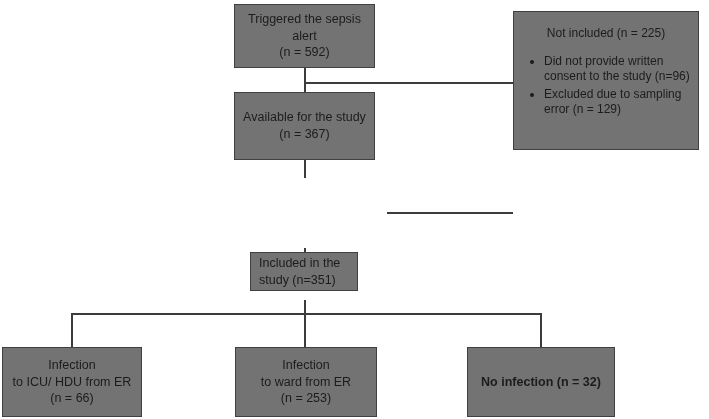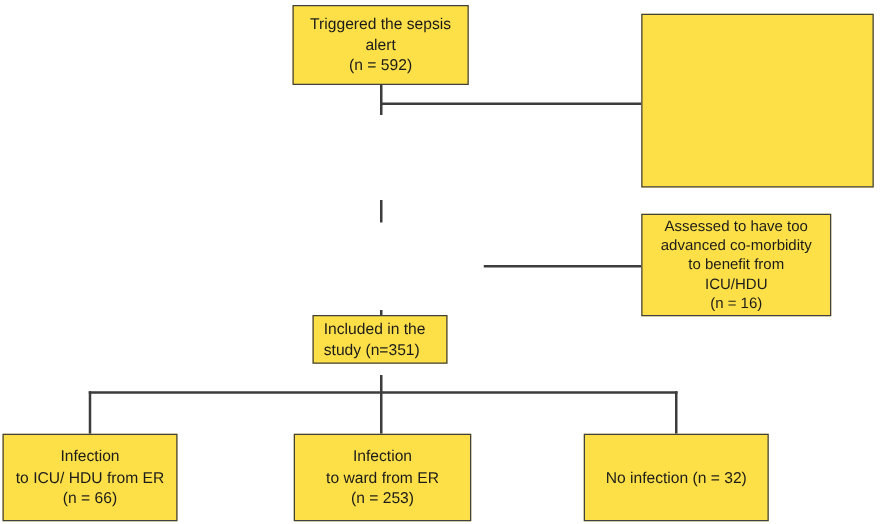--- a/index.html
+++ b/index.html
@@ -9,21 +9,21 @@
     width: 709px;
     height: 419px;
     background: #ffffff;
     font-family: "Liberation Sans", sans-serif;
     color: #1c1c1c;
     overflow: hidden;
   }
   .box {
     position: absolute;
     border: 1.5px solid #404040;
-    background: #fde047;
+    background: #737373;
     display: flex;
     align-items: center;
     justify-content: center;
     text-align: center;
     font-size: 12.5px;
     line-height: 1.35;
     white-space: pre-line;
   }
   .ellipse {
     position: absolute;
@@ -43,21 +43,21 @@
   }
   
   #node-triggered   { left: 234px; top: 4px;   width: 141px; height: 64px; }
   #node-available   { left: 234px; top: 92px;  width: 141px; height: 68px; }
   #node-team        { left: 227px; top: 177px; width: 161px; height: 72px; }
   #node-included    { left: 250px; top: 252px; width: 108px; height: 39px;
                       justify-content: flex-start; text-align: left; padding-left: 8px; }
   #node-assessed    { left: 513px; top: 171px; width: 152px; height: 82px; line-height: 1.28; font-size: 12px; }
   #node-infection-icu  { left: 2px;   top: 347px; width: 140px; height: 70px; }
   #node-infection-ward { left: 235px; top: 347px; width: 142px; height: 70px; }
-  #node-no-infection   { left: 467px; top: 347px; width: 148px; height: 70px; }
+  #node-no-infection   { left: 467px; top: 347px; width: 148px; height: 70px; font-weight: bold; }
   #node-not-included {
     left: 513px; top: 11px; width: 186px; height: 139px;
     display: block; text-align: left; white-space: normal;
     padding: 14px 8px 0 8px; font-size: 12px; line-height: 1.3;
   }
   #node-not-included .title {
     text-align: center;
     margin-bottom: 12px;
     white-space: pre-line;
   }
@@ -93,29 +93,31 @@
   <div class="line" id="ln-distribution"></div>
   <div class="line" id="ln-drop-left"></div>
   <div class="line" id="ln-drop-mid"></div>
   <div class="line" id="ln-drop-right"></div>
 
   <div class="box" id="node-triggered">Triggered the sepsis
 alert
 (n = 592)</div>
 
   <div class="box" id="node-not-included">
+    <div class="title">Not included (n = 225)</div>
+    <ul>
+      <li>Did not provide written consent to the study (n=96)</li>
+      <li>Excluded due to sampling error (n = 129)</li>
+    </ul>
   </div>
 
+  <div class="box" id="node-available">Available for the study
+(n = 367)</div>
 
 
-  <div class="box" id="node-assessed">Assessed to have too
-advanced co-morbidity
-to benefit from
-ICU/HDU
-(n = 16)</div>
 
   <div class="box" id="node-included">Included in the
 study (n=351)</div>
 
   <div class="box" id="node-infection-icu">Infection
 to ICU/ HDU from ER
 (n = 66)</div>
 
   <div class="box" id="node-infection-ward">Infection
 to ward from ER

